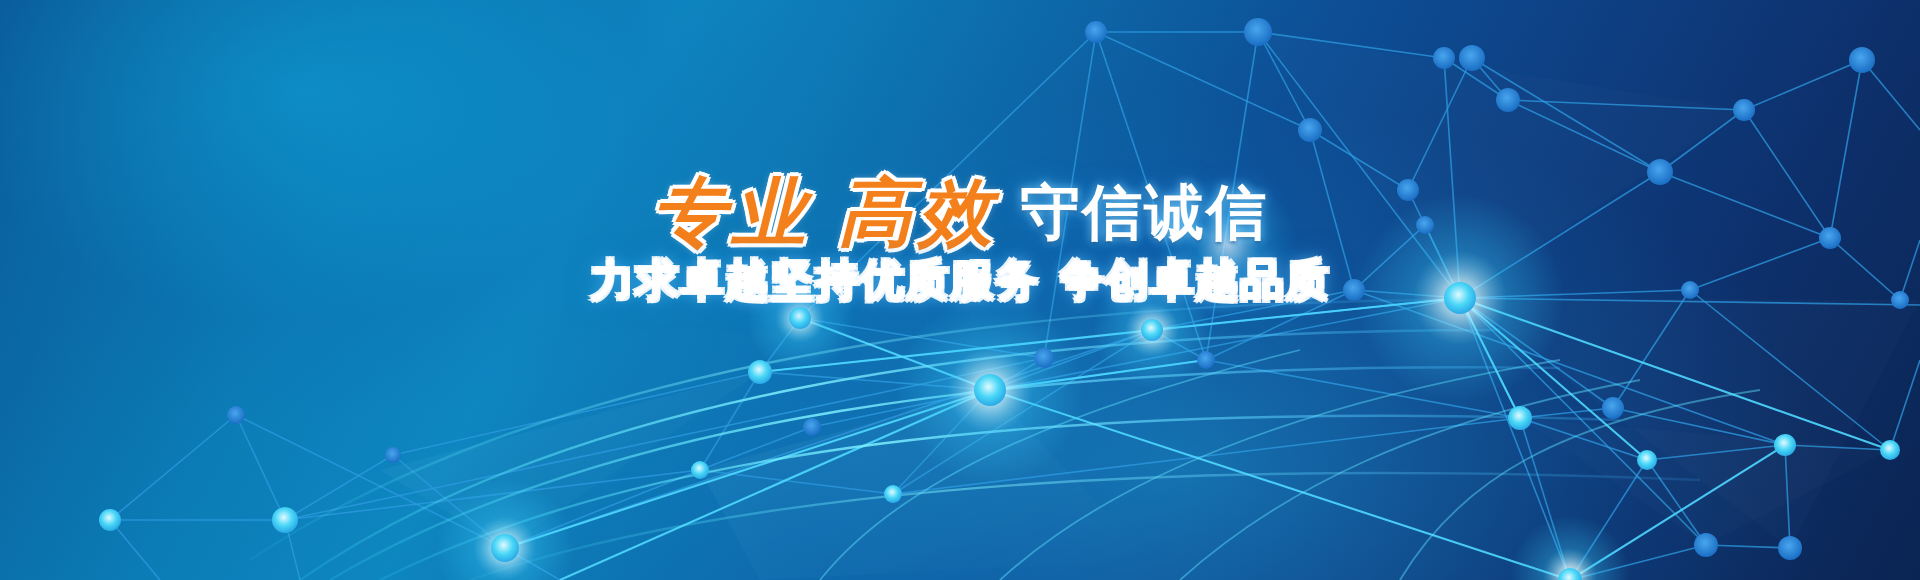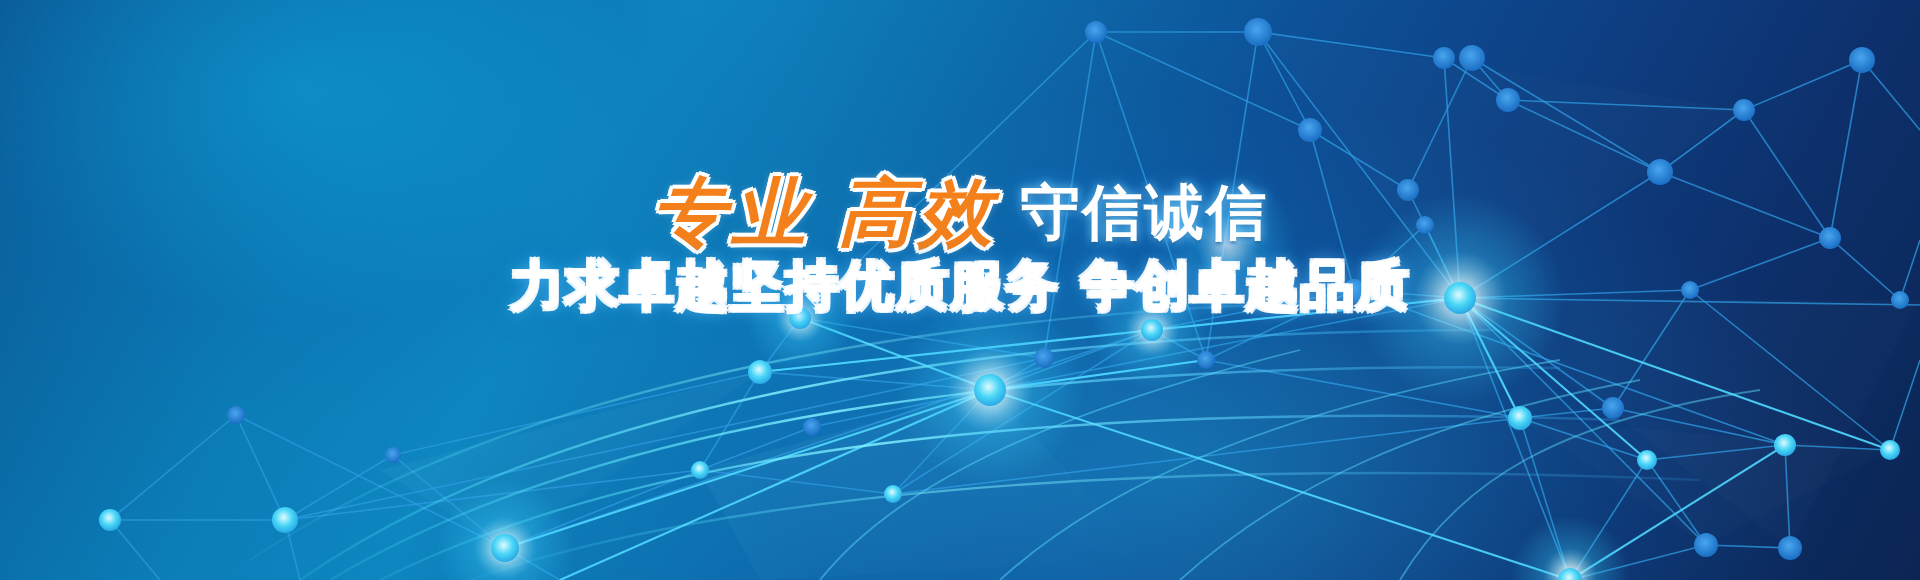--- a/index.html
+++ b/index.html
@@ -41,21 +41,21 @@
   .hl-white{
     font-size:60px;font-weight:700;color:#ffffff;letter-spacing:2px;
     text-shadow:0 0 10px rgba(120,210,255,0.85), 0 0 22px rgba(60,170,255,0.55), 0 2px 3px rgba(0,40,90,0.55);
     vertical-align:middle;margin-left:22px;
   }
   .subline{
     position:absolute;left:0;top:258px;width:1920px;text-align:center;
     white-space:nowrap;line-height:1;
   }
   .sub-text{
-    font-size:54px;font-weight:700;color:#ffffff;letter-spacing:1px;
+    font-size:44px;font-weight:700;color:#ffffff;letter-spacing:1px;
     text-shadow:
       -2px -2px 0 rgba(255,255,255,.9), 2px -2px 0 rgba(255,255,255,.9),
       -2px 2px 0 rgba(255,255,255,.9), 2px 2px 0 rgba(255,255,255,.9),
       0 0 14px rgba(110,200,255,0.8), 0 0 28px rgba(40,150,240,0.5);
   }
   .sub-space{display:inline-block;width:20px;}
 </style>
 </head>
 <body>
 

